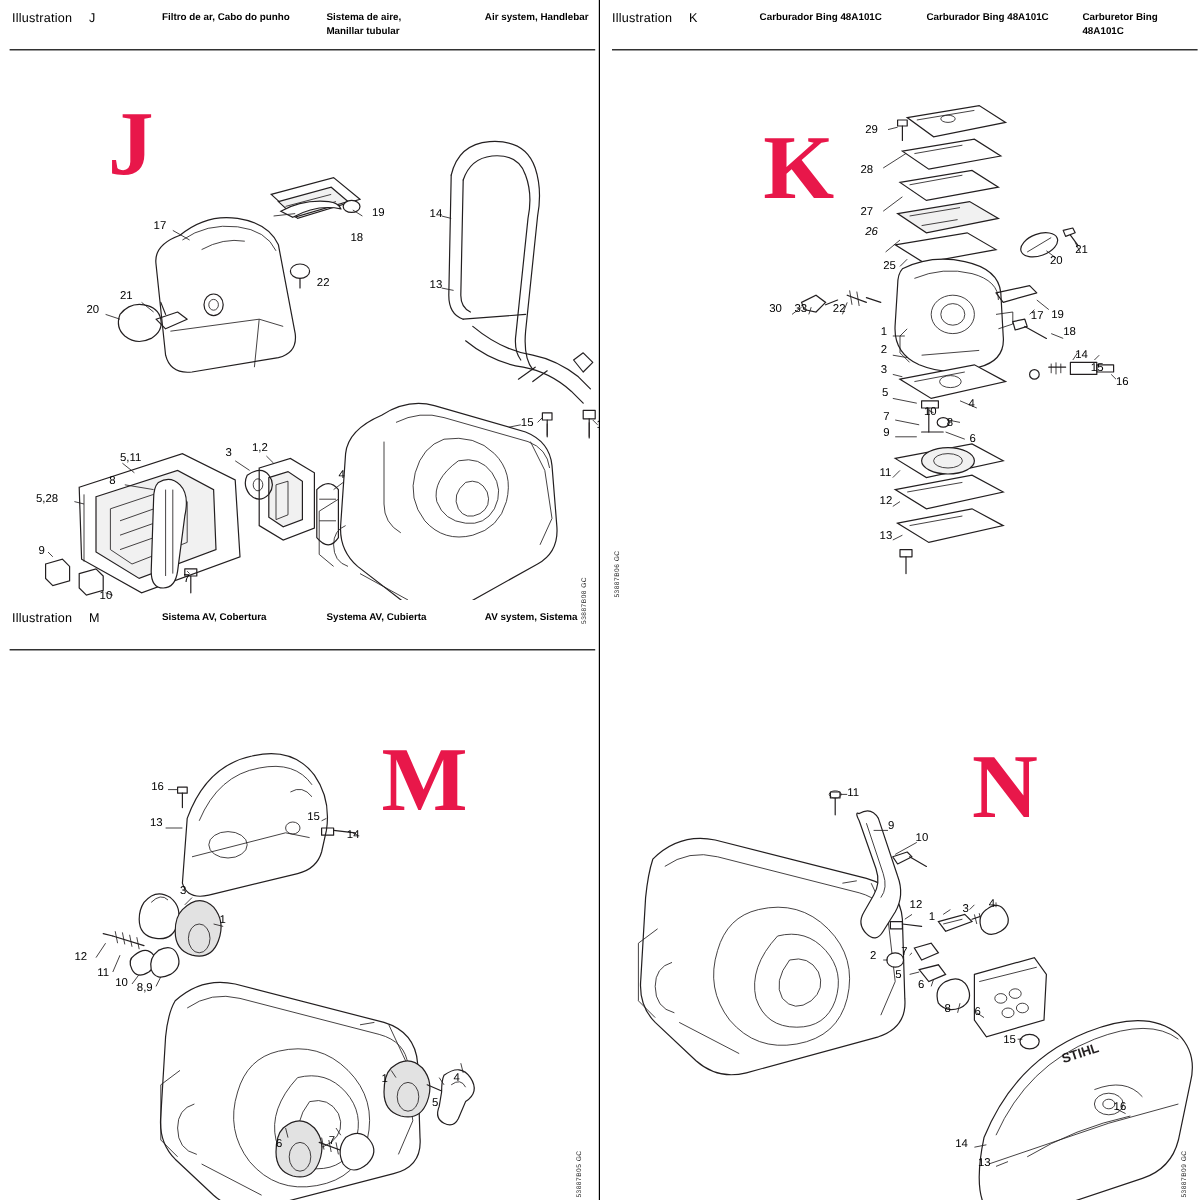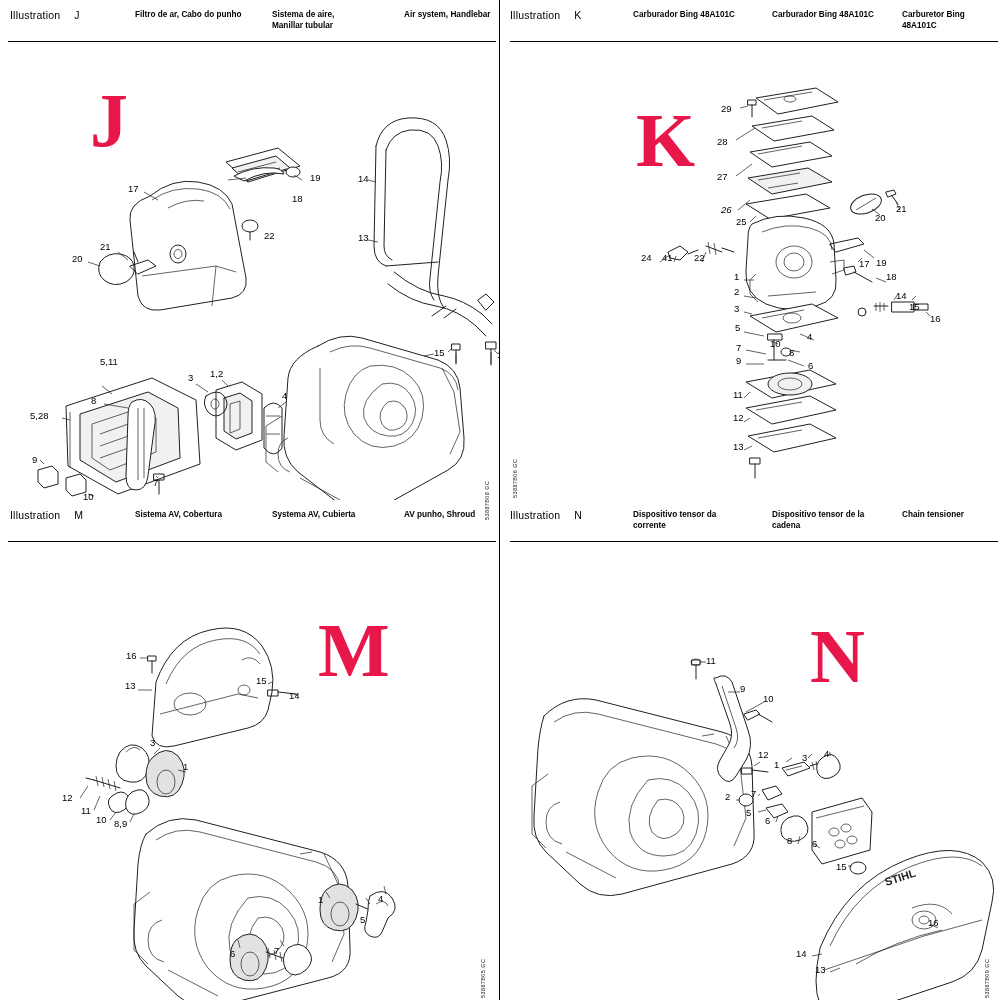--- a/index.html
+++ b/index.html
@@ -237,21 +237,21 @@
       <div class="cn" style="left:128px; top:183px;">17</div>
       <div class="cn" style="left:310px; top:172px;">19</div>
       <div class="cn" style="left:292px; top:193px;">18</div>
       <div class="cn" style="left:264px; top:230px;">22</div>
       <div class="cn" style="left:100px; top:241px;">21</div>
       <div class="cn" style="left:72px;  top:253px;">20</div>
       <div class="cn" style="left:358px; top:173px;">14</div>
       <div class="cn" style="left:358px; top:232px;">13</div>
       <div class="cn" style="left:434px; top:347px;">15</div>
       <div class="cn" style="left:497px; top:349px;">16</div>
-      <div class="cn" style="left:100px; top:356px;">5,11</div>
+      <div class="cn" style="left:100px; top:376px;">5,11</div>
       <div class="cn" style="left:188px; top:372px;">3</div>
       <div class="cn" style="left:210px; top:368px;">1,2</div>
       <div class="cn" style="left:91px;  top:395px;">8</div>
       <div class="cn" style="left:30px;  top:410px;">5,28</div>
       <div class="cn" style="left:282px; top:390px;">4</div>
       <div class="cn" style="left:32px;  top:454px;">9</div>
       <div class="cn" style="left:153px; top:477px;">7</div>
       <div class="cn" style="left:83px;  top:491px;">10</div>
     </div>
   </div>
@@ -368,27 +368,27 @@
       <path class="ln" d="M222 248 l12 4"></path>
       <path class="lead" d="M160 262 l8 -6"></path>
       <path class="lead" d="M174 262 l2 -6"></path>
       <path class="lead" d="M202 262 l4 -10"></path>
     </svg>
 
     <div>
       <div class="cn" style="left:221px; top:103px;">29</div>
       <div class="cn" style="left:217px; top:136px;">28</div>
       <div class="cn" style="left:217px; top:171px;">27</div>
-      <div class="cn" style="left:221px; top:204px;font-style:italic;">26</div>
+      <div class="cn" style="left:221px; top:188px;font-style:italic;">26</div>
       <div class="cn" style="left:236px; top:216px;">25</div>
       <div class="cn" style="left:375px; top:212px;">20</div>
       <div class="cn" style="left:396px; top:203px;">21</div>
       <div class="cn" style="left:376px; top:257px;">19</div>
-      <div class="cn" style="left:141px; top:252px;">24</div>
-      <div class="cn" style="left:162px; top:252px;">41</div>
+      <div class="cn" style="left:141px; top:252px;">30</div>
+      <div class="cn" style="left:162px; top:252px;">33</div>
       <div class="cn" style="left:194px; top:252px;">22</div>
       <div class="cn" style="left:359px; top:258px;">17</div>
       <div class="cn" style="left:386px; top:271px;">18</div>
       <div class="cn" style="left:234px; top:271px;">1</div>
       <div class="cn" style="left:234px; top:286px;">2</div>
       <div class="cn" style="left:234px; top:303px;">3</div>
       <div class="cn" style="left:396px; top:290px;">14</div>
       <div class="cn" style="left:409px; top:301px;">15</div>
       <div class="cn" style="left:430px; top:313px;">16</div>
       <div class="cn" style="left:235px; top:322px;">5</div>
@@ -406,21 +406,21 @@
     <div class="vcode" style="left:12px; top:498px;">53887B06 GC</div>
   </div>
 
   <div class="quad" id="quad-M">
     <div class="hdr">
       <div class="illus-label">
         <span>Illustration</span><span class="ltr">M</span>
       </div>
       <div class="hdr-col c1">Sistema AV, Cobertura</div>
       <div class="hdr-col c2">Systema AV, Cubierta</div>
-      <div class="hdr-col c3">AV punho, Shroud</div>
+      <div class="hdr-col c3">AV system, Sistema</div>
       <div class="rule"></div>
     </div>
 
     <div class="big-letter" style="left:318px; top:112px; font-size:76px;">M</div>
 
     <svg class="art" width="500" height="500" viewBox="0 0 500 500" aria-hidden="true">
 
       <path class="fillw" d="M156 182 q16 -44 54 -52 q34 -8 52 16 q14 20 10 46 l-4 18 q-4 14 -20 18 l-74 18 q-18 4 -22 -10 z"></path>
       <path class="ln-t" d="M166 184 q16 -38 50 -44 q30 -6 44 14"></path>
       <path class="ln-t" d="M160 214 l78 -20 l20 4"></path>
@@ -499,31 +499,20 @@
       <div class="cn" style="left:360px; top:414px;">5</div>
       <div class="cn" style="left:378px; top:393px;">4</div>
       <div class="cn" style="left:230px; top:448px;">6</div>
       <div class="cn" style="left:274px; top:445px;">7</div>
     </div>
 
     <div class="vcode" style="left:480px; top:498px;">53887B05 GC</div>
   </div>
 
   <div class="quad" id="quad-N">
-    <div class="hdr">
-      <div class="illus-label">
-        <span>Illustration</span><span class="ltr">N</span>
-      </div>
-      <div class="hdr-col kc1">Dispositivo tensor da
-corrente</div>
-      <div class="hdr-col kc2">Dispositivo tensor de la
-cadena</div>
-      <div class="hdr-col kc3">Chain tensioner</div>
-      <div class="rule"></div>
-    </div>
 
     <div class="big-letter" style="left:310px; top:118px; font-size:76px;">N</div>
 
     <svg class="art" width="500" height="500" viewBox="0 0 500 500" aria-hidden="true">
 
       <path class="ln" d="M44 216 q22 -22 52 -16 l126 32 q28 8 30 34 l2 66 q2 24 -22 32 l-110 30 q-24 6 -42 -10 l-34 -32 q-14 -14 -12 -36 l4 -68 q2 -20 6 -32 z"></path>
       <path class="ln-t" d="M54 222 q20 -14 44 -8 l118 30 q22 6 24 26"></path>
       <path class="ln-t" d="M132 258 q34 -8 58 16 q24 24 16 58 q-8 32 -42 38 q-34 6 -56 -20 q-20 -26 -10 -58 q8 -28 34 -34 z"></path>
       <path class="ln-t" d="M148 280 q24 -6 40 12 q16 18 8 42 q-8 22 -32 22 q-26 0 -34 -24 q-6 -26 18 -52 z"></path>
       <path class="ln-t" d="M158 300 q16 -4 24 10 q6 14 -6 24 q-14 10 -24 -2 q-8 -14 6 -32 z"></path>

